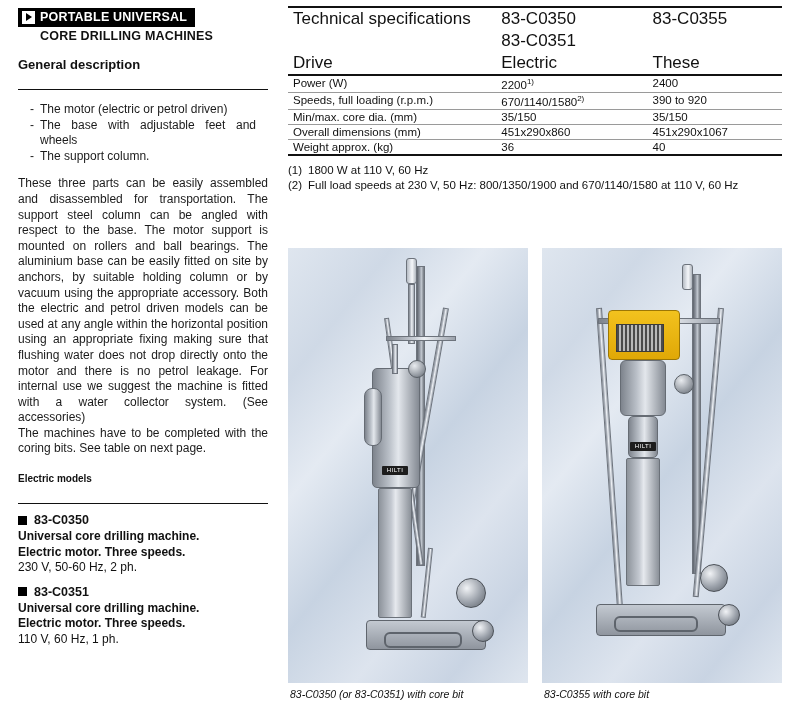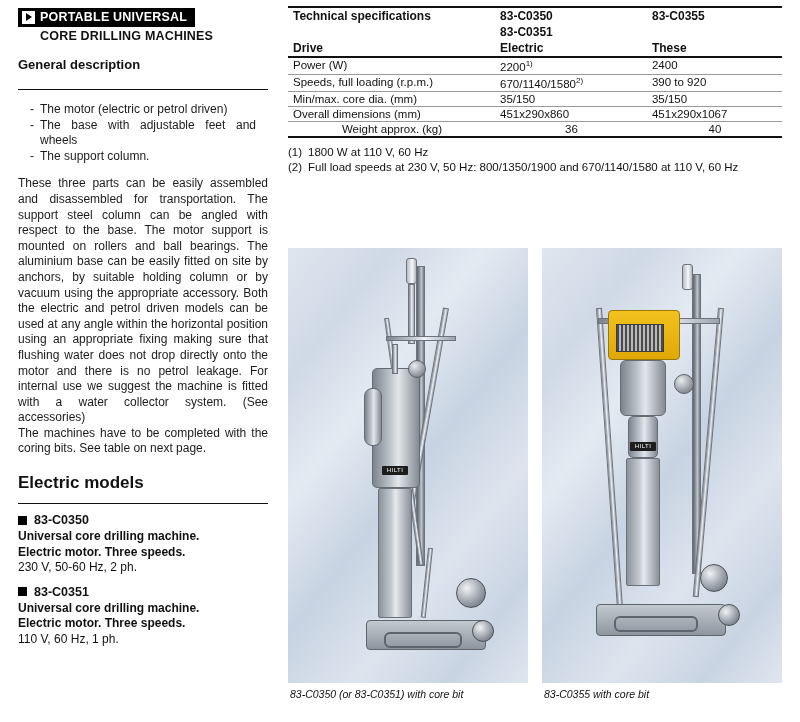--- a/index.html
+++ b/index.html
@@ -105,24 +105,24 @@
     line-height: 15.6px;
   }
   ul.dash-list li::before {
     content: "-";
     position: absolute;
     left: 0;
     top: 0;
   }
 
   .model-head {
-    font-size: 17px;
+    font-size: 10px;
     font-weight: bold;
     margin-top: 16px;
-    margin-bottom: 10px;
+    margin-bottom: 19px;
   }
   .model-entry {
     margin-top: 9px;
   }
   .model-code {
     font-size: 12.5px;
     font-weight: bold;
     display: flex;
     align-items: center;
     margin-bottom: 2px;
@@ -155,38 +155,37 @@
   table.spec {
     border-collapse: collapse;
     width: 494px;
     font-size: 11.5px;
   }
   table.spec td {
     padding: 1px 4px 1px 5px;
     vertical-align: top;
   }
   .spec-header td {
-    font-weight: bold;
-    font-size: 12px;
+    font-weight: normal;
+    font-size: 17px;
     padding-top: 3px;
   }
   .hdr-top {
     border-top: 2px solid #111;
   }
   .thickline td {
     border-bottom: 2px solid #111;
   }
   .spec-row td {
     border-bottom: 1px solid #9a9a9a;
     padding-top: 1.5px;
     padding-bottom: 1.5px;
   }
   .spec-row.last td {
     border-bottom: 2px solid #111;
-    text-align: center;
   }
   .c1 { width: 212px; }
   .c2 { width: 150px; }
   .c3 { width: 132px; }
   sup { font-size: 8px; vertical-align: super; }
 
   .footnotes {
     margin-top: 7px;
     font-size: 11.5px;
     line-height: 14.5px;

